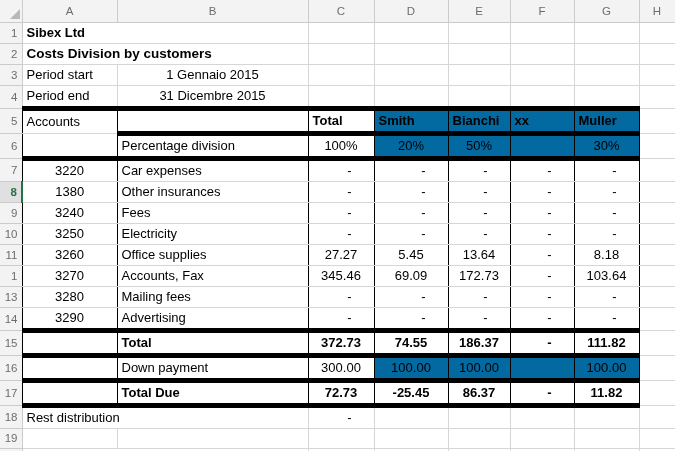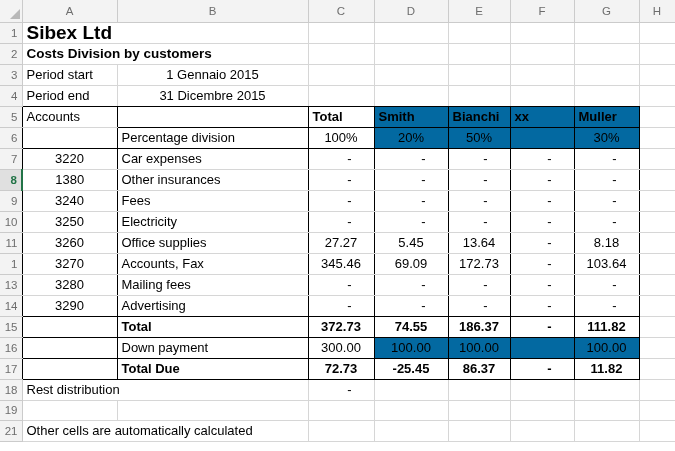--- a/index.html
+++ b/index.html
@@ -29,22 +29,22 @@
   th.corner{position:relative;}
   .tri{
     position:absolute;right:2px;bottom:3px;width:0;height:0;
     border-left:10px solid transparent;border-bottom:10px solid #b8b8b8;
   }
   .r{text-align:center;}
   .b{font-weight:700;margin-top:28px;}
   .y{background:#0369a1;}
   .dash{text-align:right;padding-right:22px;}
   .brk{border-right:1px solid #000;}
-  .bbk{border-bottom:1px solid #000000;}
-  .title{font-size:19px;font-weight:700;}
+  .bbk{border-bottom:5px solid #000000;}
+  .title{font-size:13px;font-weight:700;}
   .sub{font-size:13.5px;font-weight:700;}
 </style>
 </head>
 <body>
 
 <div class="sheet">
 <table>
   <colgroup>
     <col style="width:22px">
         <col style="width:95px">

